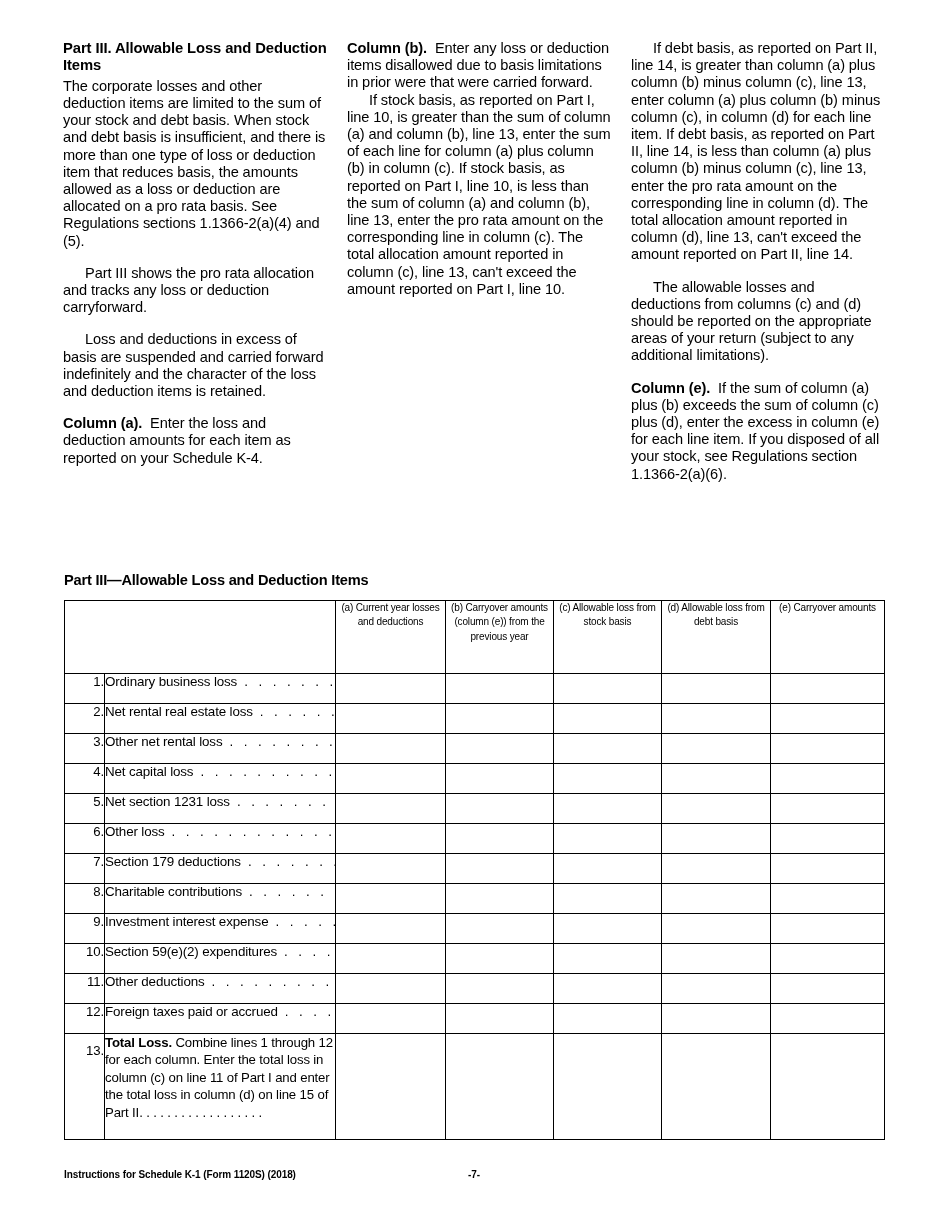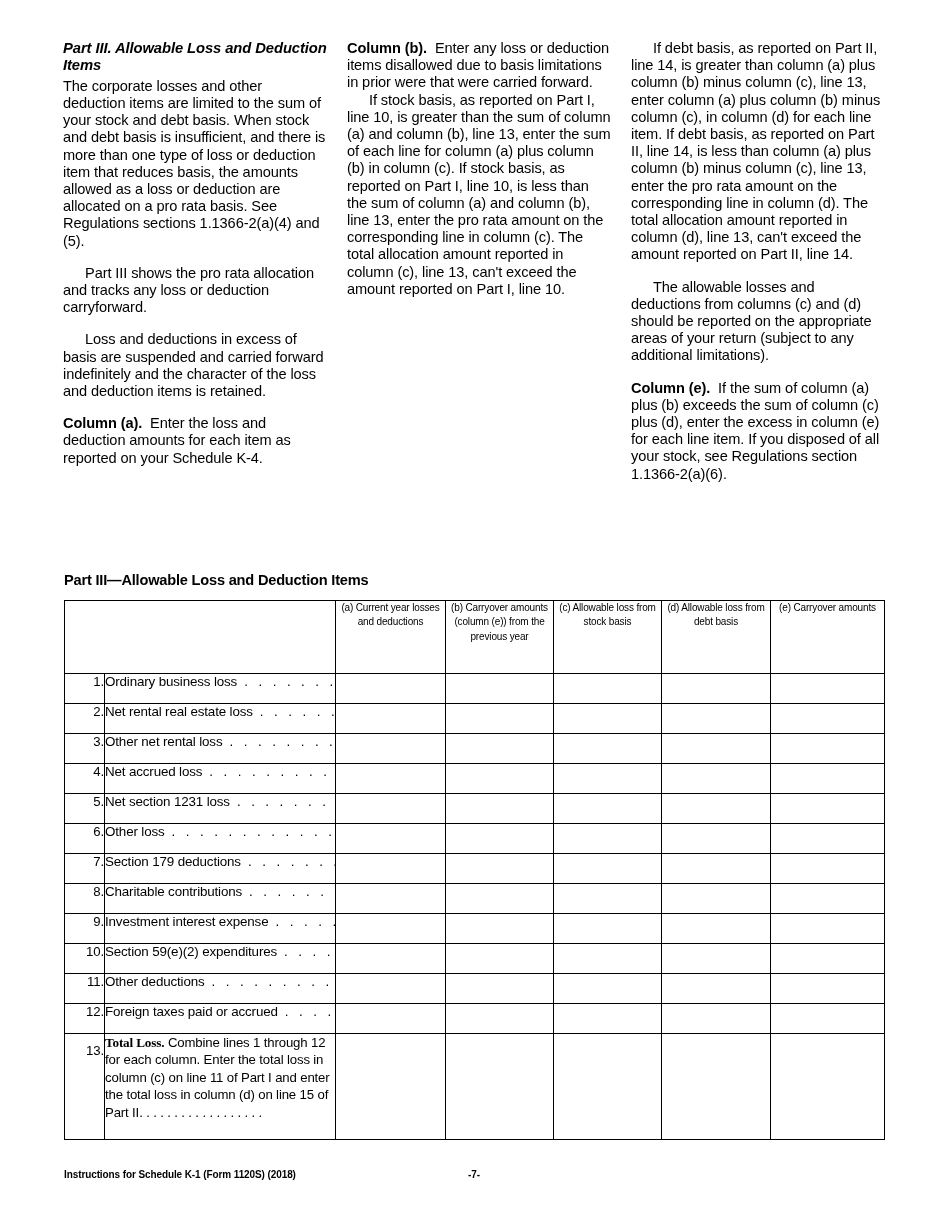--- a/index.html
+++ b/index.html
@@ -51,21 +51,20 @@
   .para + .para { margin-top: 0px; }
   .para.indent { text-indent: 22px; }
   .para.spaced { margin-top: 15px; }
 
   .h-sec {
     font-size: 14.8px;
     line-height: 17.4px;
     font-weight: bold;
     margin: 0 0 3px 0;
     letter-spacing: -0.1px;
-    font-style: italic;
   }
   .runin {
     font-weight: bold;
   }
   .runin-gap { }
 
   
   .table-title {
     position: absolute;
     left: 64px;
@@ -128,21 +127,21 @@
 
   
   .total-row td { height: 96px; }
   .total-desc {
     font-size: 13.2px;
     line-height: 17.4px;
     padding: 8px 8px 5px 6px;
     white-space: normal;
     letter-spacing: -0.15px;
   }
-  .total-desc .b { font-weight: bold; font-family: Liberation Serif, serif; }
+  .total-desc .b { font-weight: bold; }
   .total-row .num-cell { padding-top: 9px; }
 
   
   .footer {
     position: absolute;
     left: 64px;
     top: 1169px;
     width: 820px;
     font-size: 10px;
     font-weight: bold;
@@ -231,21 +230,21 @@
           <td class="num-cell">3.</td>
           <td class="desc-cell"><span>Other net rental loss</span><span class="leader">. . . . . . . . . .</span></td>
           <td class="money-cell"></td>
           <td class="money-cell"></td>
           <td class="money-cell"></td>
           <td class="money-cell"></td>
           <td class="money-cell"></td>
         </tr>
         <tr class="row-body">
           <td class="num-cell">4.</td>
-          <td class="desc-cell"><span>Net accrued loss</span><span class="leader">. . . . . . . . . . . .</span></td>
+          <td class="desc-cell"><span>Net capital loss</span><span class="leader">. . . . . . . . . . . .</span></td>
           <td class="money-cell"></td>
           <td class="money-cell"></td>
           <td class="money-cell"></td>
           <td class="money-cell"></td>
           <td class="money-cell"></td>
         </tr>
         <tr class="row-body">
           <td class="num-cell">5.</td>
           <td class="desc-cell"><span>Net section 1231 loss</span><span class="leader">. . . . . . . . .</span></td>
           <td class="money-cell"></td>

